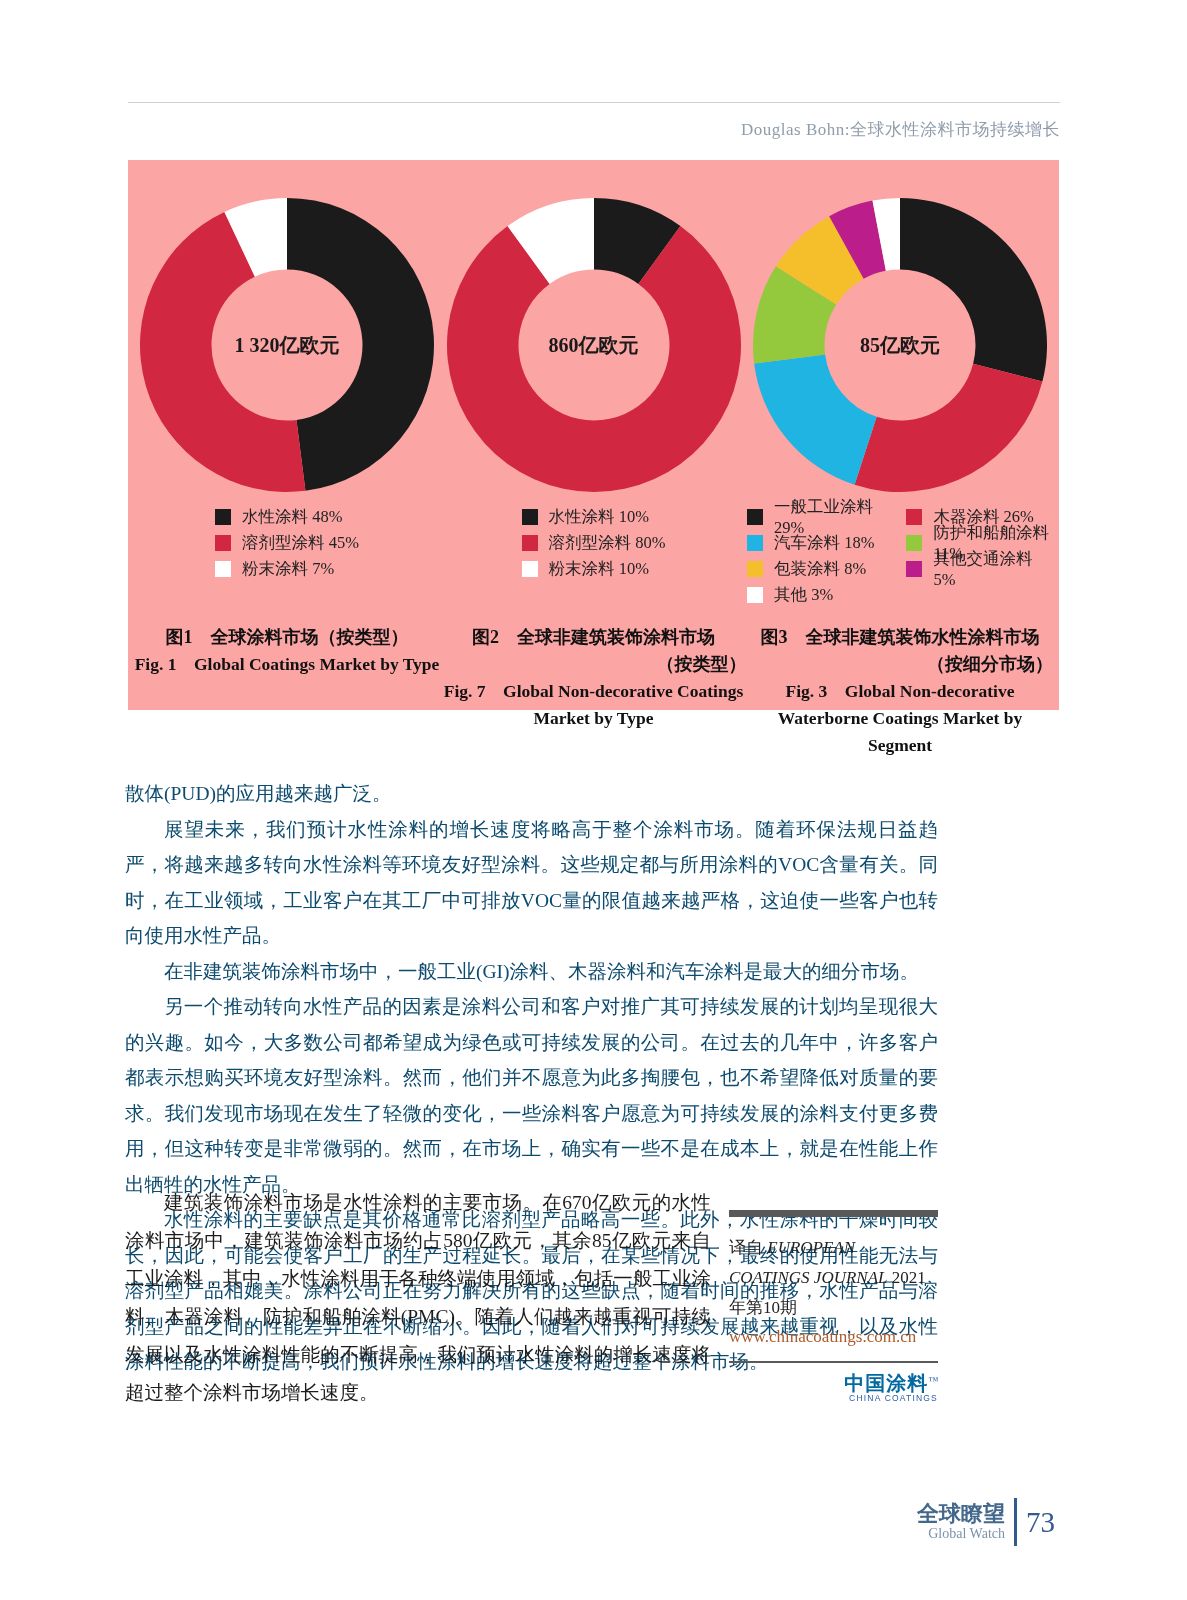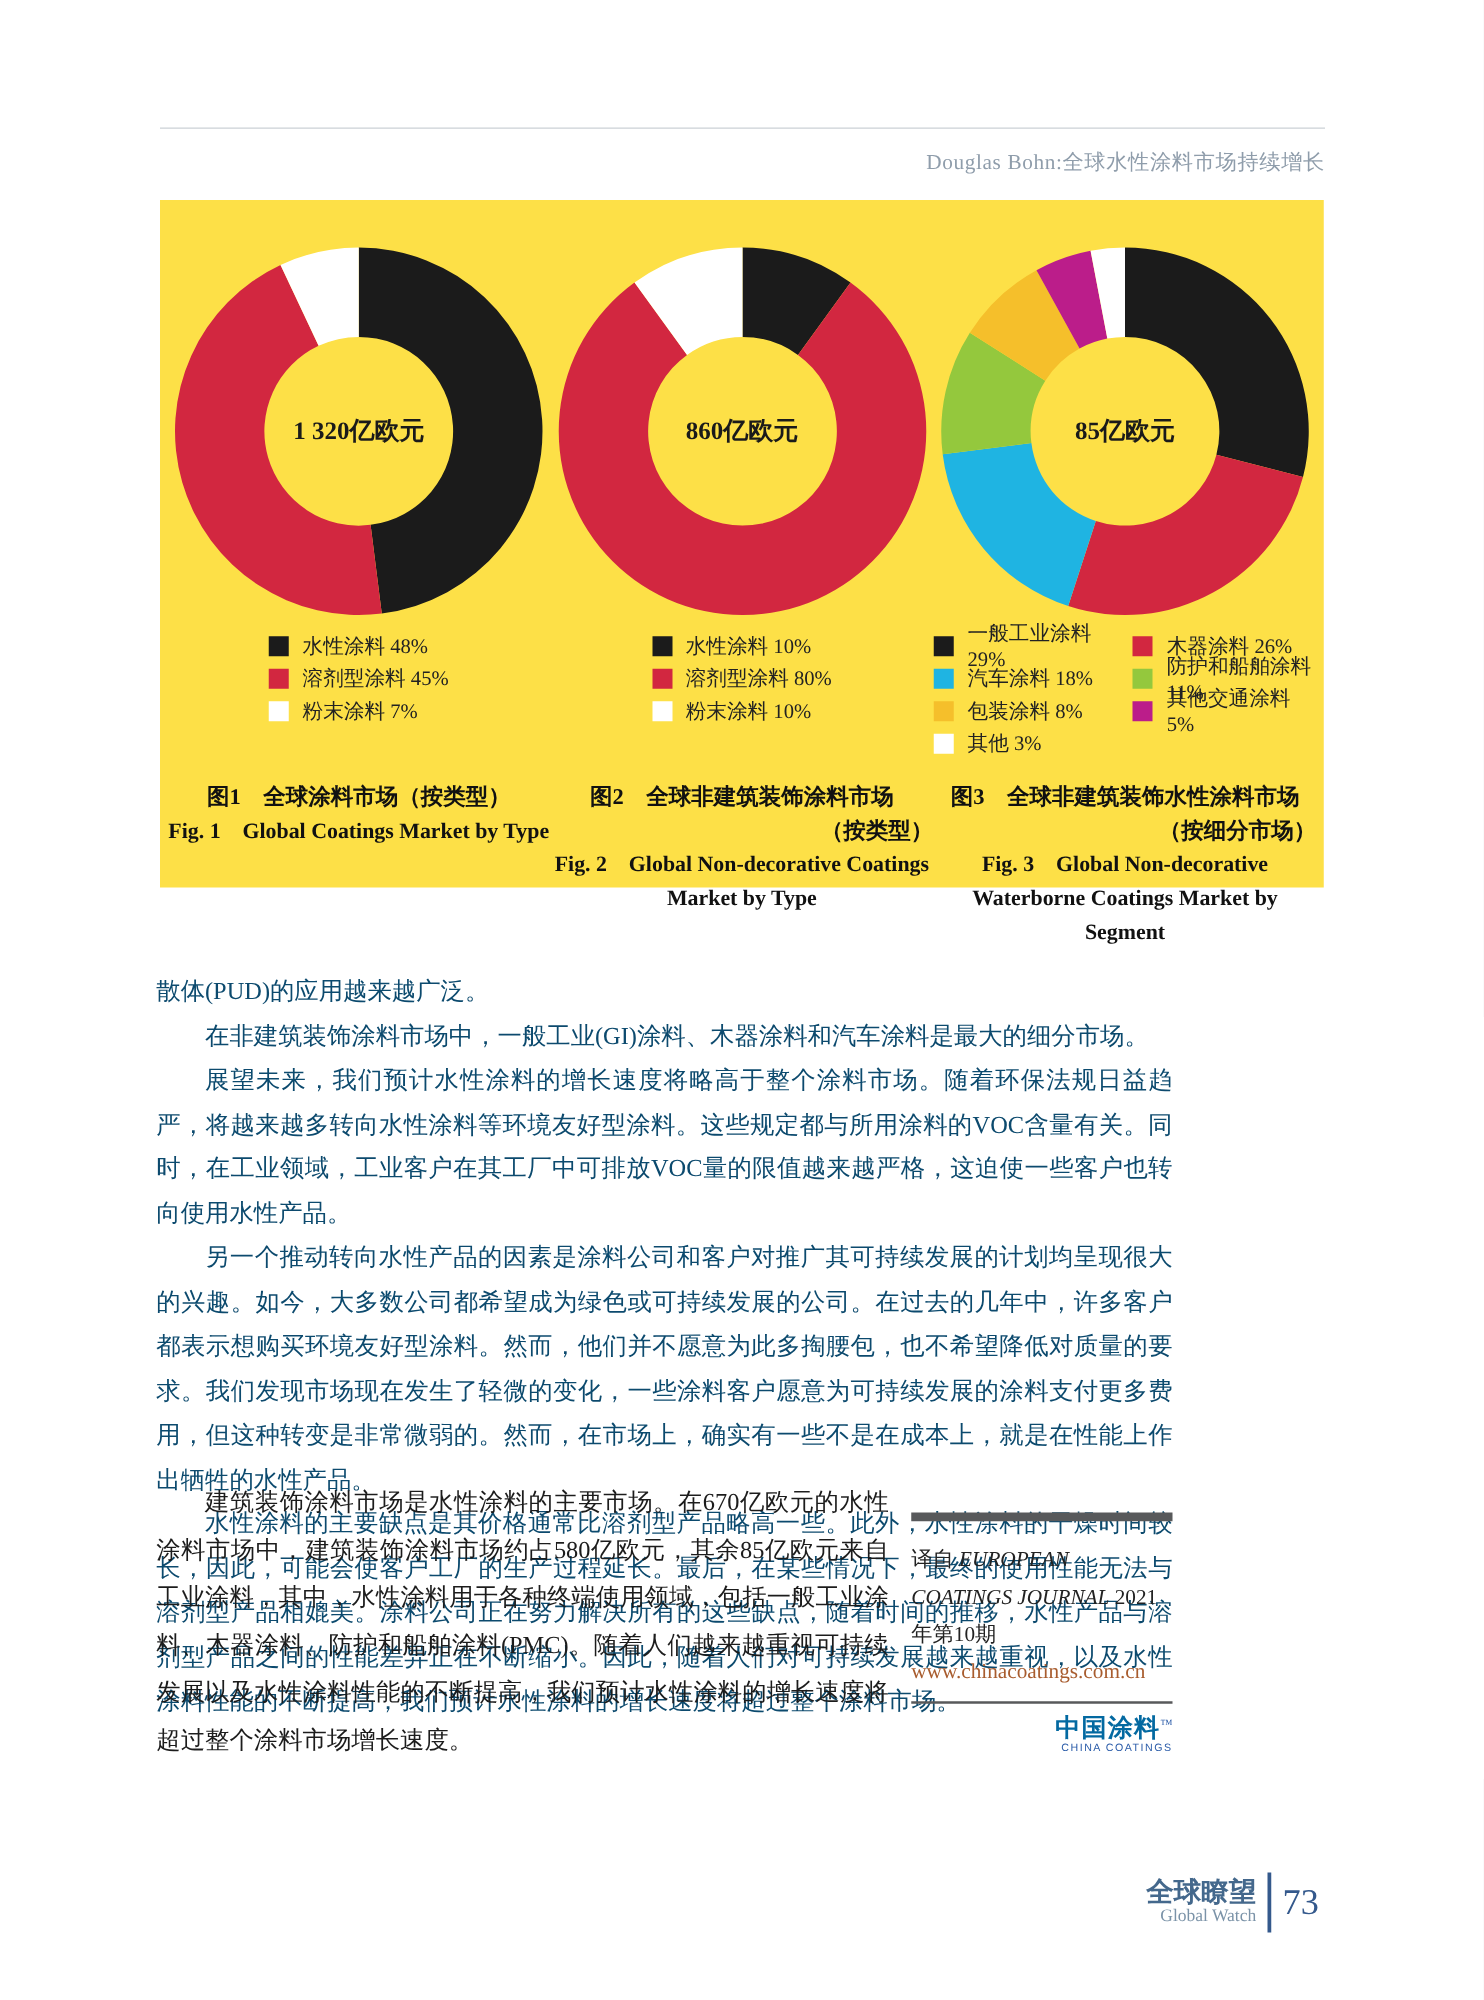--- a/index.html
+++ b/index.html
@@ -4,21 +4,21 @@
 <style>
   html,body{margin:0;padding:0;background:#f2f2f2;}
   .page{position:relative;width:1187px;height:1600px;margin:0 auto;background:#ffffff;
         font-family:"Liberation Serif","DejaVu Serif",serif;color:#222;overflow:hidden;}
 
   
   .header-text{position:absolute;top:76px;right:127px;font-size:17px;color:#8f9dab;letter-spacing:.5px;margin-top:42px;}
   .header-rule{position:absolute;left:128px;right:127px;top:102px;height:1px;background:#ccd1d6;}
 
   
-  .panel{position:absolute;left:128px;top:160px;width:931px;height:550px;background:#fde047;}
+  .panel{position:absolute;left:128px;top:160px;width:931px;height:550px;background:#fca5a5;}
   .charts-row{display:flex;justify-content:space-between;padding:36px 6px 0 6px;}
   .chart-col{width:306px;display:flex;flex-direction:column;align-items:center;}
   .donut-wrap{position:relative;width:298px;height:298px;}
   .donut-wrap svg{display:block;width:298px;height:298px;}
   .center-label{position:absolute;left:50%;top:50%;transform:translate(-50%,-50%);
                 font-weight:bold;font-size:20px;color:#1a1a1a;white-space:nowrap;}
   .legend-zone{min-height:106px;margin-top:10px;display:flex;gap:26px;align-items:flex-start;}
   .legend-col{display:flex;flex-direction:column;}
   .legend-item{display:flex;align-items:center;height:26px;font-size:16.5px;color:#222;}
   .legend-swatch{width:16px;height:16px;margin-right:11px;flex:0 0 auto;}
@@ -123,21 +123,21 @@
               </div>
               <div class="legend-item">
                 <span class="legend-swatch" style="background: rgb(255, 255, 255);"></span>
                 <span>粉末涂料 10%</span>
               </div>
             </div>
           </div>
           <div class="captions">
             <div class="cap-cn">图2　全球非建筑装饰涂料市场</div>
             <div class="cap-cn2">（按类型）</div>
-            <div class="cap-en">Fig. 2　Global Non-decorative Coatings Market by Type</div>
+            <div class="cap-en">Fig. 7　Global Non-decorative Coatings Market by Type</div>
           </div>
         </div>
         <div class="chart-col">
           <div class="donut-wrap">
             <svg viewBox="0 0 300 300">
               <path d="M 150.00 2.00 A 148 148 0 0 1 293.35 186.81 L 223.61 168.90 A 76 76 0 0 0 150.00 74.00 Z" fill="#1b1b1b"></path>
               <path d="M 293.35 186.81 A 148 148 0 0 1 104.27 290.76 L 126.51 222.28 A 76 76 0 0 0 223.61 168.90 Z" fill="#d22740"></path>
               <path d="M 104.27 290.76 A 148 148 0 0 1 3.17 168.55 L 74.60 159.53 A 76 76 0 0 0 126.51 222.28 Z" fill="#1fb4e2"></path>
               <path d="M 3.17 168.55 A 148 148 0 0 1 25.04 70.70 L 85.83 109.28 A 76 76 0 0 0 74.60 159.53 Z" fill="#94c83d"></path>
               <path d="M 25.04 70.70 A 148 148 0 0 1 78.70 20.31 L 113.39 83.40 A 76 76 0 0 0 85.83 109.28 Z" fill="#f5bf2b"></path>
@@ -184,22 +184,22 @@
             <div class="cap-cn">图3　全球非建筑装饰水性涂料市场</div>
             <div class="cap-cn2">（按细分市场）</div>
             <div class="cap-en">Fig. 3　Global Non-decorative Waterborne Coatings Market by Segment</div>
           </div>
         </div>
       </div>
   </div>
 
   <div class="body-text" id="body-text">
       <p class="noindent">散体(PUD)的应用越来越广泛。</p>
+      <p>展望未来，我们预计水性涂料的增长速度将略高于整个涂料市场。随着环保法规日益趋严，将越来越多转向水性涂料等环境友好型涂料。这些规定都与所用涂料的VOC含量有关。同时，在工业领域，工业客户在其工厂中可排放VOC量的限值越来越严格，这迫使一些客户也转向使用水性产品。</p>
       <p>在非建筑装饰涂料市场中，一般工业(GI)涂料、木器涂料和汽车涂料是最大的细分市场。</p>
-      <p>展望未来，我们预计水性涂料的增长速度将略高于整个涂料市场。随着环保法规日益趋严，将越来越多转向水性涂料等环境友好型涂料。这些规定都与所用涂料的VOC含量有关。同时，在工业领域，工业客户在其工厂中可排放VOC量的限值越来越严格，这迫使一些客户也转向使用水性产品。</p>
       <p>另一个推动转向水性产品的因素是涂料公司和客户对推广其可持续发展的计划均呈现很大的兴趣。如今，大多数公司都希望成为绿色或可持续发展的公司。在过去的几年中，许多客户都表示想购买环境友好型涂料。然而，他们并不愿意为此多掏腰包，也不希望降低对质量的要求。我们发现市场现在发生了轻微的变化，一些涂料客户愿意为可持续发展的涂料支付更多费用，但这种转变是非常微弱的。然而，在市场上，确实有一些不是在成本上，就是在性能上作出牺牲的水性产品。</p>
       <p>水性涂料的主要缺点是其价格通常比溶剂型产品略高一些。此外，水性涂料的干燥时间较长，因此，可能会使客户工厂的生产过程延长。最后，在某些情况下，最终的使用性能无法与溶剂型产品相媲美。涂料公司正在努力解决所有的这些缺点，随着时间的推移，水性产品与溶剂型产品之间的性能差异正在不断缩小。因此，随着人们对可持续发展越来越重视，以及水性涂料性能的不断提高，我们预计水性涂料的增长速度将超过整个涂料市场。</p>
     </div>
 
   <div class="conclusion">
     <div class="conclusion-flex">
       <div class="conclusion-text">建筑装饰涂料市场是水性涂料的主要市场。在670亿欧元的水性涂料市场中，建筑装饰涂料市场约占580亿欧元，其余85亿欧元来自工业涂料，其中，水性涂料用于各种终端使用领域，包括一般工业涂料、木器涂料、防护和船舶涂料(PMC)。随着人们越来越重视可持续发展以及水性涂料性能的不断提高，我们预计水性涂料的增长速度将超过整个涂料市场增长速度。</div>
       <div class="sidebar">
         <div class="sidebar-bar"></div>
         <div class="sidebar-source"><span>译自 </span><span class="journal">EUROPEAN COATINGS JOURNAL</span><span> 2021年第10期</span></div>

